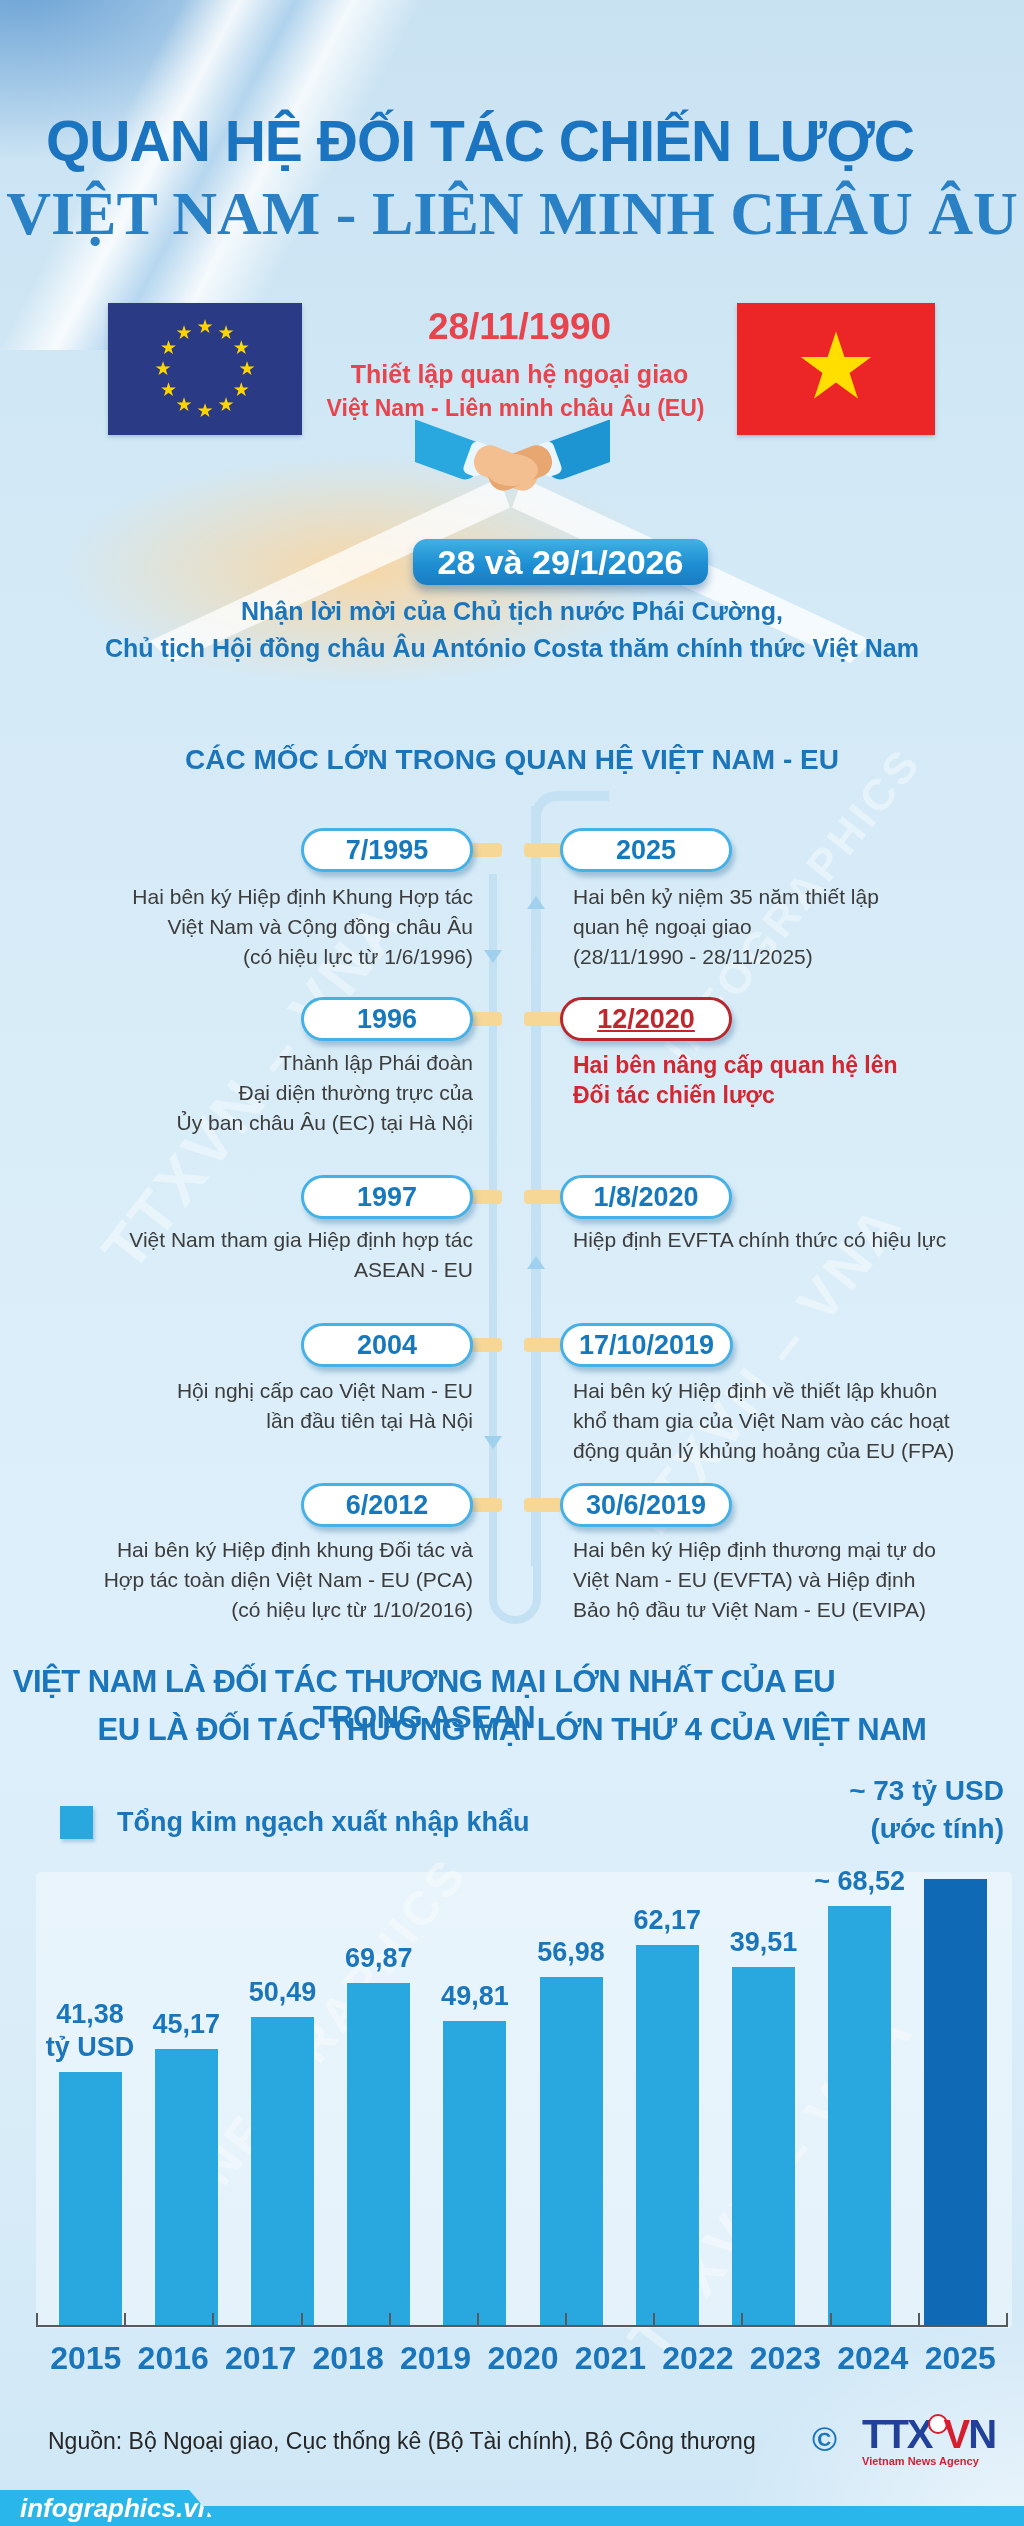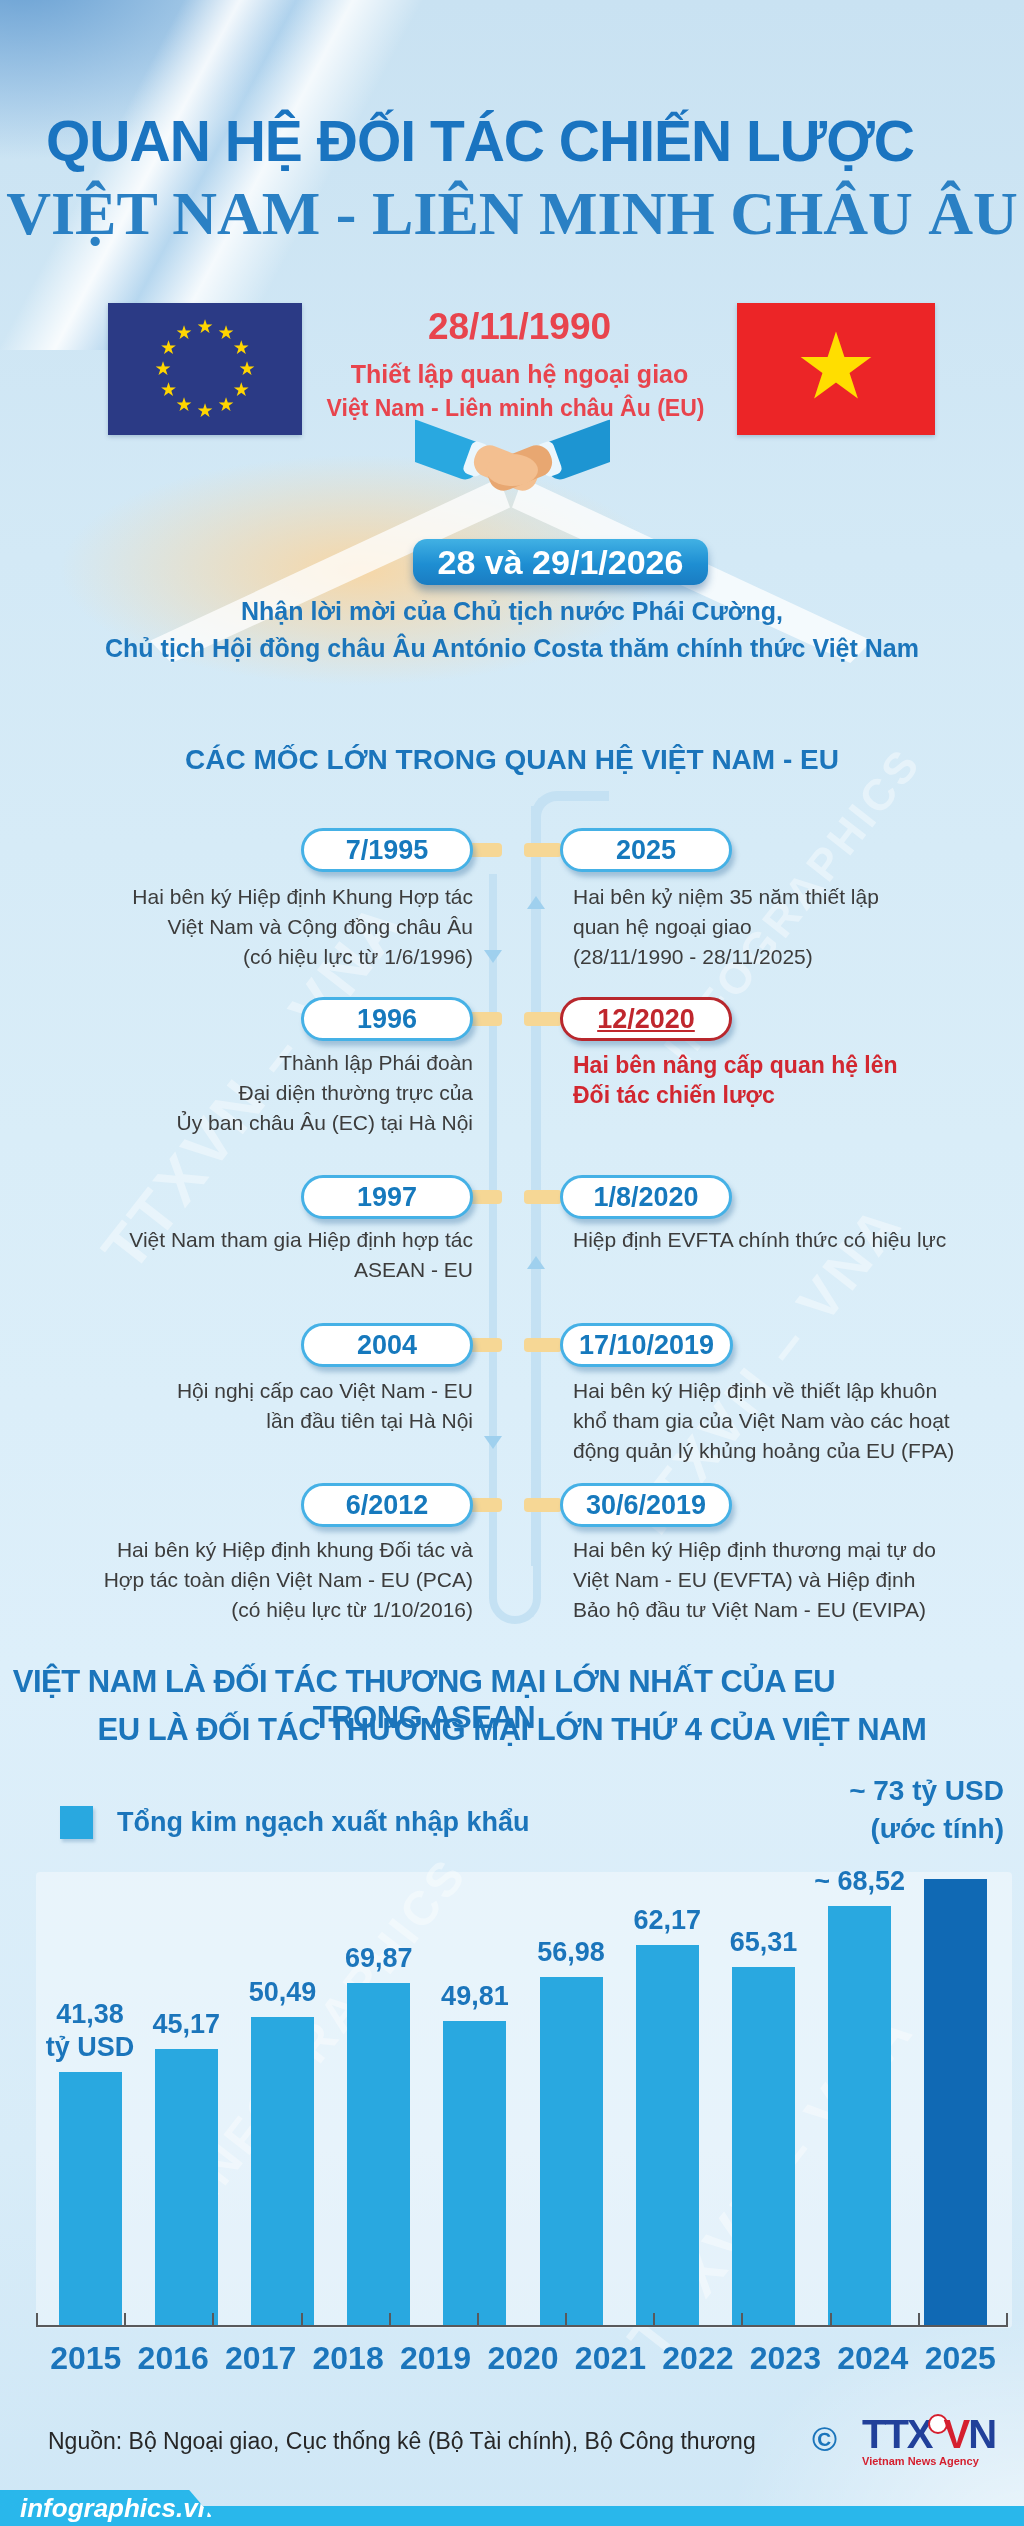--- a/index.html
+++ b/index.html
@@ -260,21 +260,21 @@
     <div class="bar-col">
       <div class="bar" style="height: 348px;"></div>
       <div class="bar-label" style="bottom: 356px;">56,98</div>
     </div>
     <div class="bar-col">
       <div class="bar" style="height: 380px;"></div>
       <div class="bar-label" style="bottom: 388px;">62,17</div>
     </div>
     <div class="bar-col">
       <div class="bar" style="height: 358px;"></div>
-      <div class="bar-label" style="bottom: 366px;">65,31</div>
+      <div class="bar-label" style="bottom: 366px;">39,51</div>
     </div>
     <div class="bar-col">
       <div class="bar" style="height: 419px;"></div>
       <div class="bar-label" style="bottom: 427px;">~ 68,52</div>
     </div>
     <div class="bar-col">
       <div class="bar dark" style="height: 446px;"></div>
     </div>
   </div>
 <div class="abs axis"></div>

